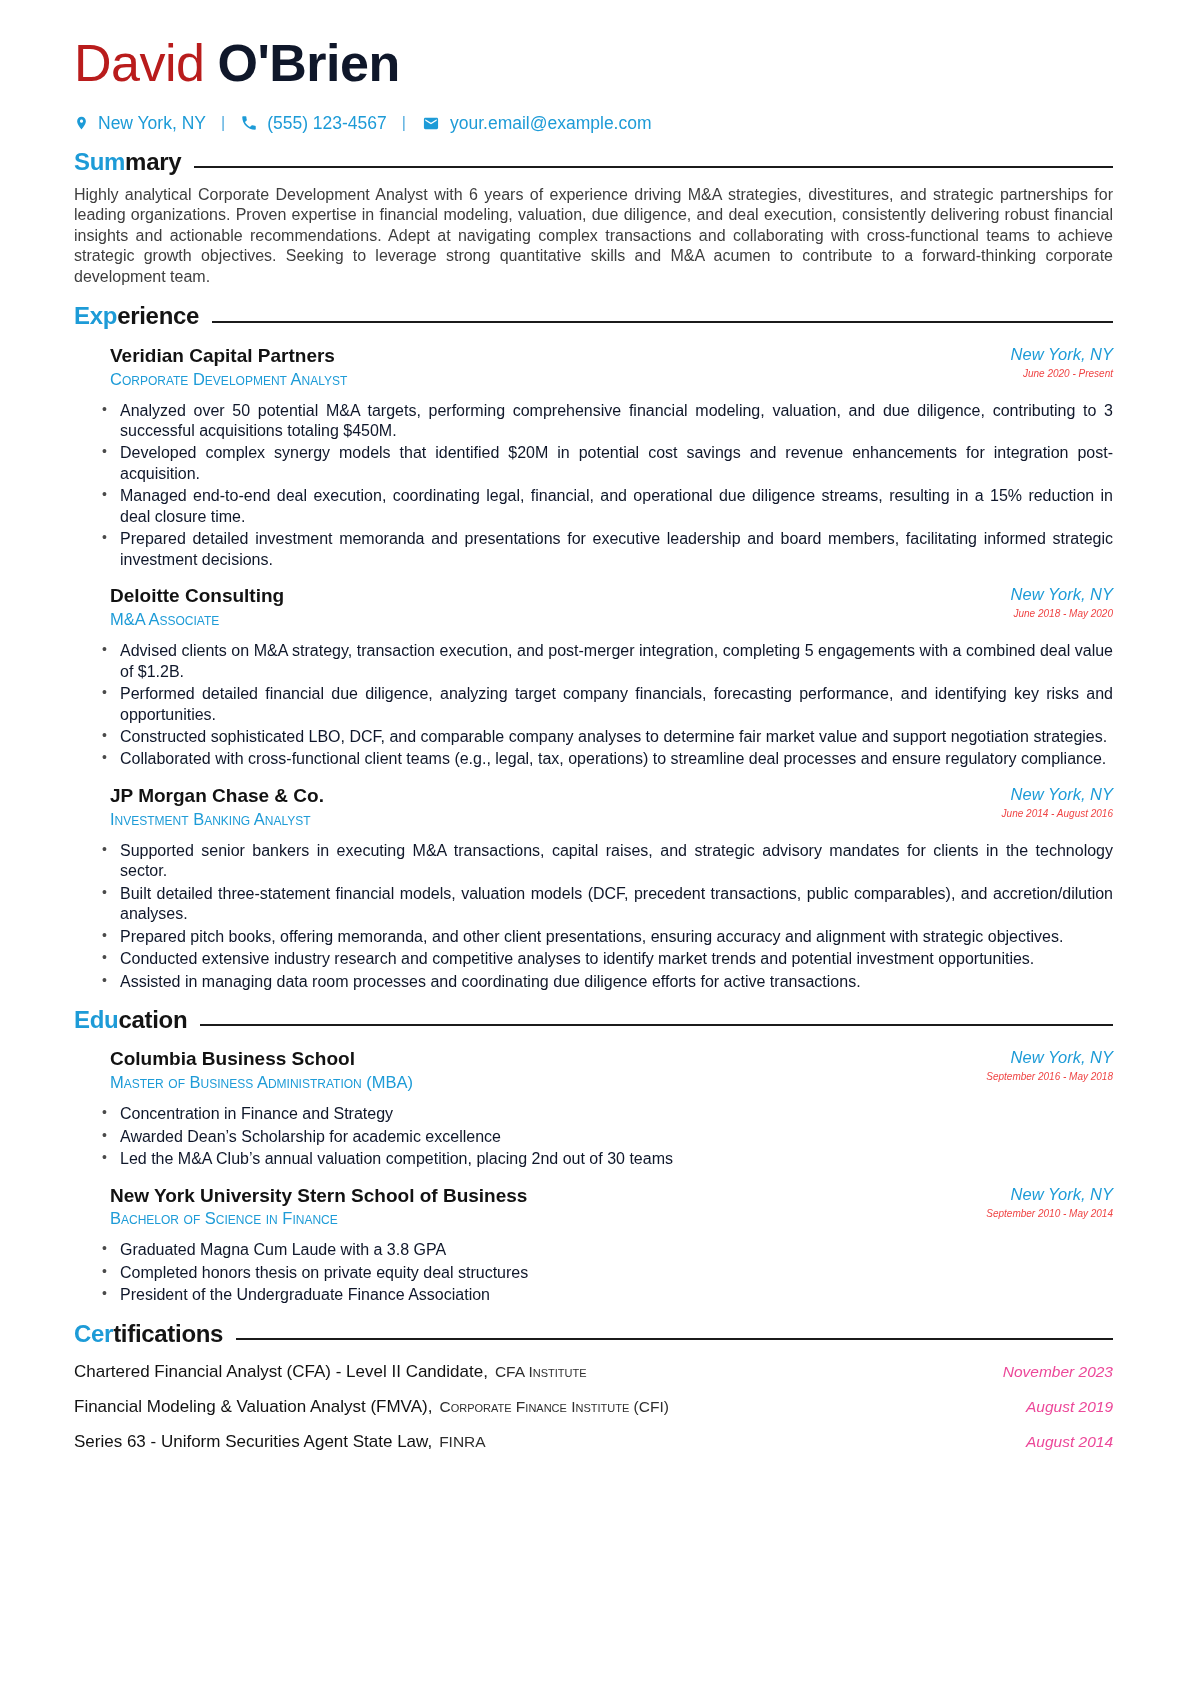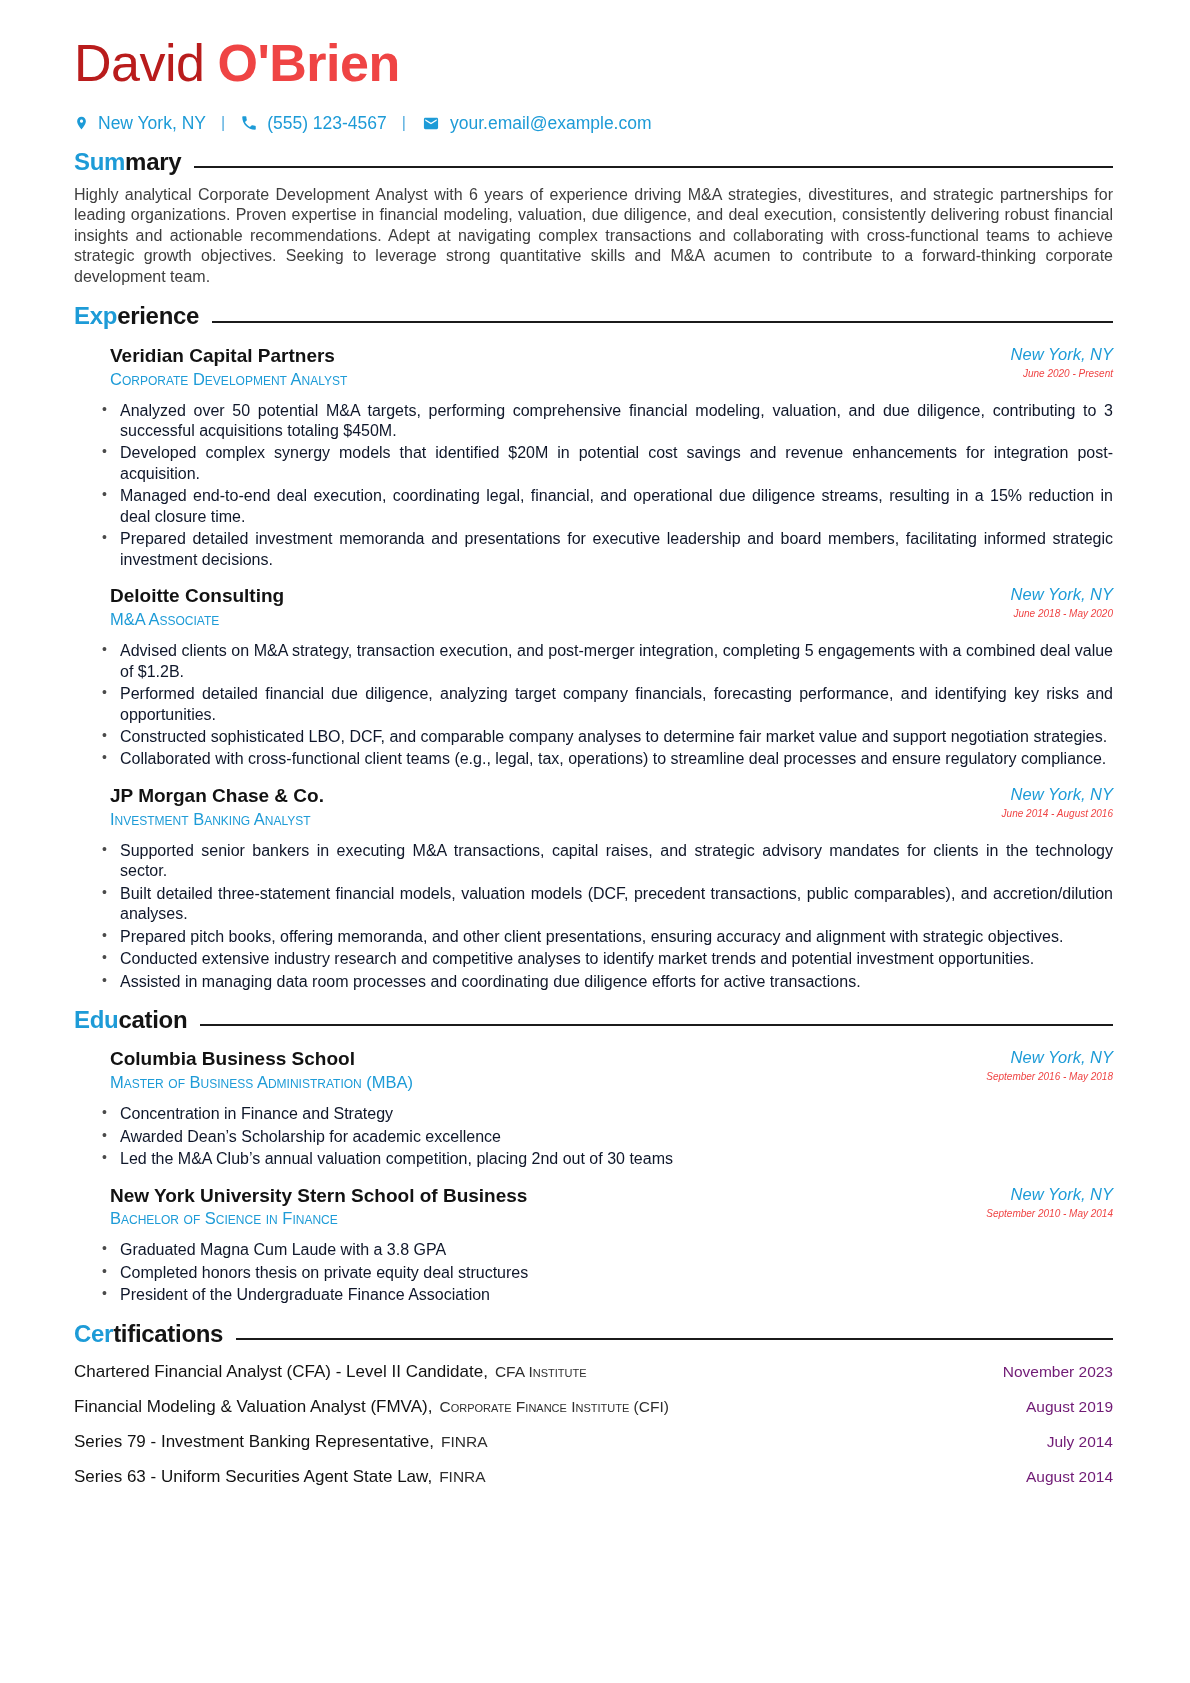--- a/index.html
+++ b/index.html
@@ -8,21 +8,21 @@
     background: #ffffff;
     overflow: hidden;
     font-family: "Liberation Sans", sans-serif;
     color: #3e3e3e;
   }
   .page { box-sizing: border-box; width: 1190px; height: 1683px; padding: 36px 77px 30px 74px; }
 
   
   h1.name { margin: 0; font-size: 52px; line-height: 1.05; letter-spacing: -0.5px; }
   .name-first { font-weight: 400; color: #b91c1c; }
-  .name-last  { font-weight: 800; color: #ef4444; margin-left: 13px; }
+  .name-last  { font-weight: 800; color: #0f172a; margin-left: 13px; }
 
   .contact { margin-top: 22px; display: flex; align-items: center; gap: 15px; font-size: 17.5px; color: #1d9bd7; }
   .c-item { display: inline-flex; align-items: center; gap: 9px; }
   .c-item svg { display: block; }
   .sep { color: #4faade; font-size: 16px; }
 
   
   .sec-head { display: flex; align-items: flex-end; margin-top: 15px; }
   .sec-title { margin: 0; font-size: 24px; font-weight: 800; color: #141414; line-height: 1.1; letter-spacing: -0.3px; }
   .accent { color: #1d9bd7; }
@@ -41,21 +41,21 @@
 
   ul.bullets { margin: 12px 0 0 0; padding: 0; list-style: none; }
   ul.bullets li { position: relative; margin: 0 0 2px 27px; padding-left: 19px; font-size: 16px; line-height: 1.28; text-align: justify; color: #0f172a; }
   ul.bullets li::before { content: "\2022"; position: absolute; left: 1px; top: 0px; color: #4a4a4a; font-size: 14px; }
 
   
   .cert-row { display: flex; justify-content: space-between; align-items: baseline; margin-top: 15px; }
   .cert-left { min-width: 0; }
   .cert-name, .cert-sep { font-weight: 400; font-size: 17px; color: #121212; }
   .cert-issuer { font-variant: small-caps; font-size: 15.5px; color: #2e2e2e; margin-left: 7px; }
-  .cert-date { color: #701a75; font-size: 15.5px; flex-shrink: 0; padding-left: 20px; }
+  .cert-date { font-style: italic; color: #ec4899; font-size: 15.5px; flex-shrink: 0; padding-left: 20px; }
 </style>
 </head>
 <body>
 
 <div class="page">
 
   <h1 class="name"><span class="name-first">David</span><span class="name-last">O'Brien</span></h1>
 
   <div class="contact">
     <span class="c-item">
@@ -211,24 +211,20 @@
     <div class="cert-row">
       <div class="cert-left"><span class="cert-name">Chartered Financial Analyst (CFA) - Level II Candidate</span><span class="cert-sep">,</span><span class="cert-issuer">CFA Institute</span></div>
       <div class="cert-date">November 2023</div>
     </div>
 
     <div class="cert-row">
       <div class="cert-left"><span class="cert-name">Financial Modeling &amp; Valuation Analyst (FMVA)</span><span class="cert-sep">,</span><span class="cert-issuer">Corporate Finance Institute (CFI)</span></div>
       <div class="cert-date">August 2019</div>
     </div>
 
-    <div class="cert-row">
-      <div class="cert-left"><span class="cert-name">Series 79 - Investment Banking Representative</span><span class="cert-sep">,</span><span class="cert-issuer">FINRA</span></div>
-      <div class="cert-date">July 2014</div>
-    </div>
 
     <div class="cert-row">
       <div class="cert-left"><span class="cert-name">Series 63 - Uniform Securities Agent State Law</span><span class="cert-sep">,</span><span class="cert-issuer">FINRA</span></div>
       <div class="cert-date">August 2014</div>
     </div>
   </section>
 
 </div>
 
 </body></html>

